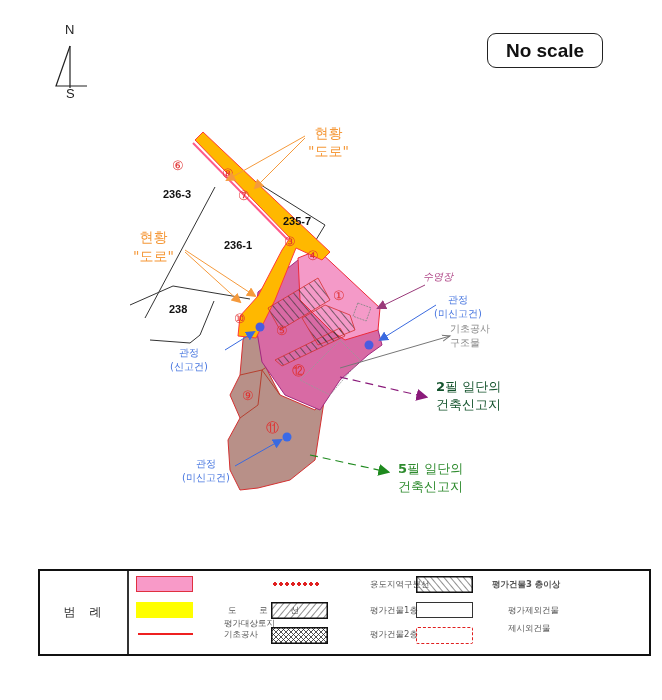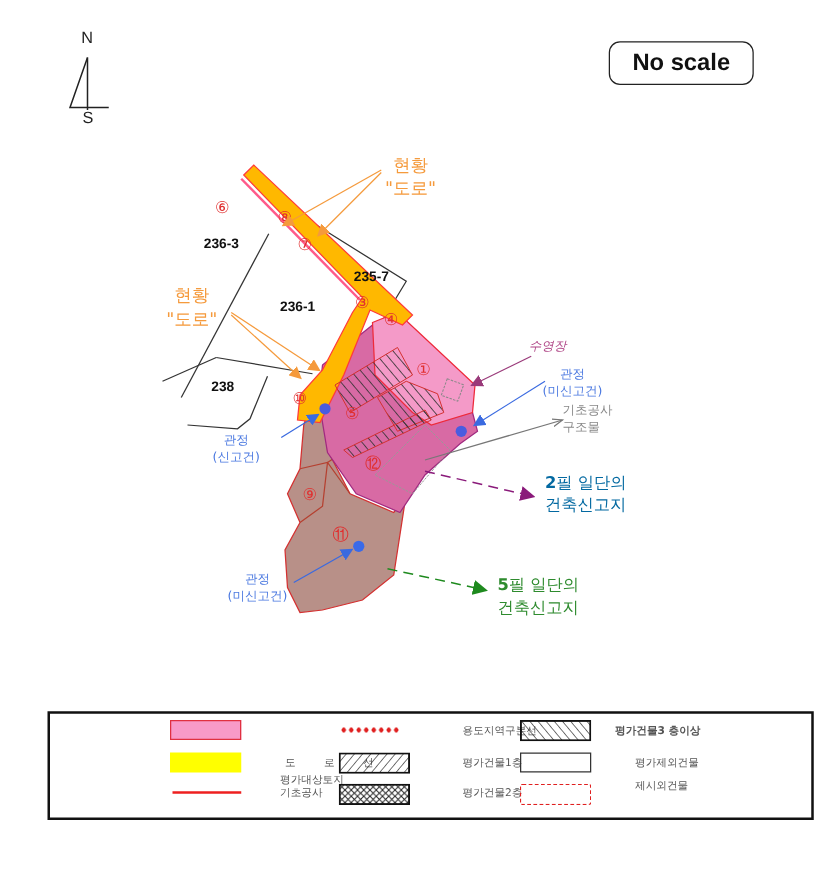--- a/index.html
+++ b/index.html
@@ -138,30 +138,31 @@
   <div>구조물</div>
 </div>
 <div class="abs lbl" style="left:170px;top:346px;color:#4a78e0;font-size:10px;line-height:14px;text-align:center;">
   <div>관정</div>
   <div>(신고건)</div>
 </div>
 <div class="abs lbl" style="left:182px;top:457px;color:#4a78e0;font-size:10px;line-height:14px;text-align:center;">
   <div>관정</div>
   <div>(미신고건)</div>
 </div>
-<div class="abs lbl" style="left:436px;top:378px;color:#0369a1;font-size:13px;line-height:18px;">
+<div class="abs lbl" style="left:436px;top:378px;color:#14532d;font-size:13px;line-height:18px;">
   <div><b>2</b><span>필 일단의</span></div>
   <div>건축신고지</div>
 </div>
 <div class="abs lbl" style="left:398px;top:460px;color:#2e8b2e;font-size:13px;line-height:18px;">
   <div><b>5</b><span>필 일단의</span></div>
   <div>건축신고지</div>
 </div>
 
 <div class="abs legend">
+  <div class="legend-title">범례</div>
 
   <div class="leg-swatch abs" style="left:96px;top:5px;background:#f89ac8;border:1.5px solid #e03040;"></div>
   <div class="leg-label" style="left:184px;top:8px;margin-top:39px;">평가대상토지</div>
 
   <div class="leg-swatch abs" style="left:96px;top:31px;background:#ffff00;"></div>
   <div class="leg-label" style="left:188px;top:34px;letter-spacing:10px;">도 로 선</div>
 
   <div class="abs" style="left:98px;top:62px;width:55px;height:2px;background:#ee2020;"></div>
   <div class="leg-label" style="left:184px;top:58px;">기초공사</div>
 

